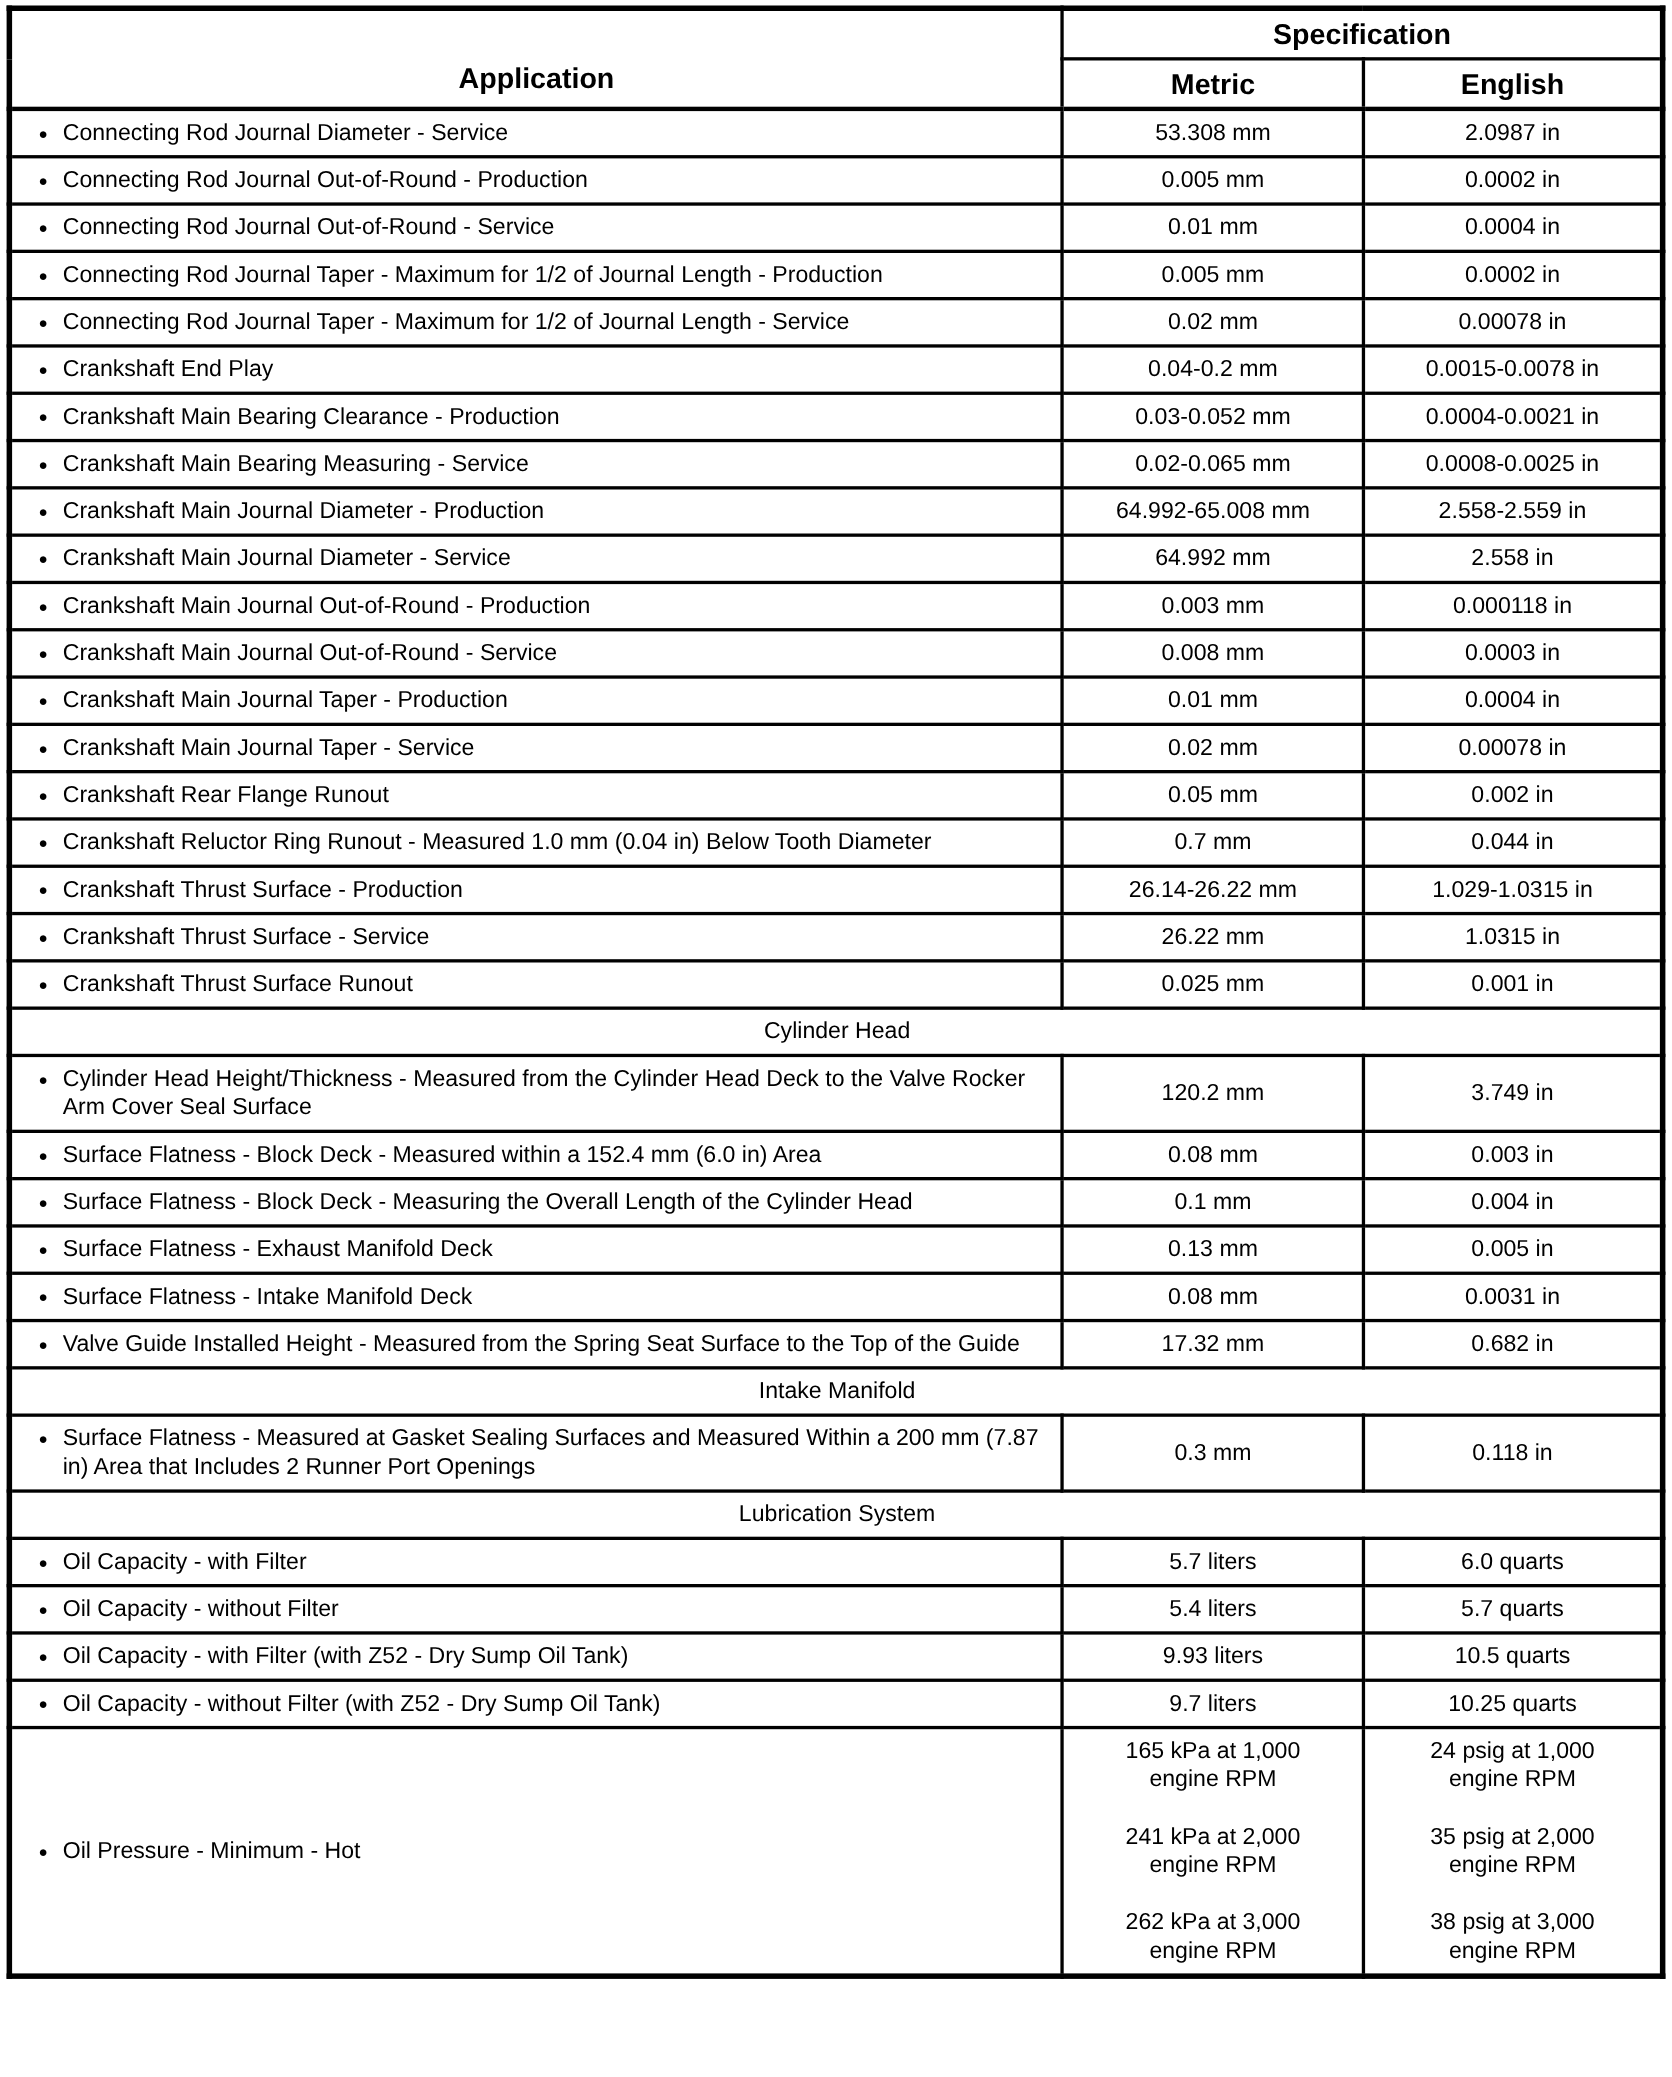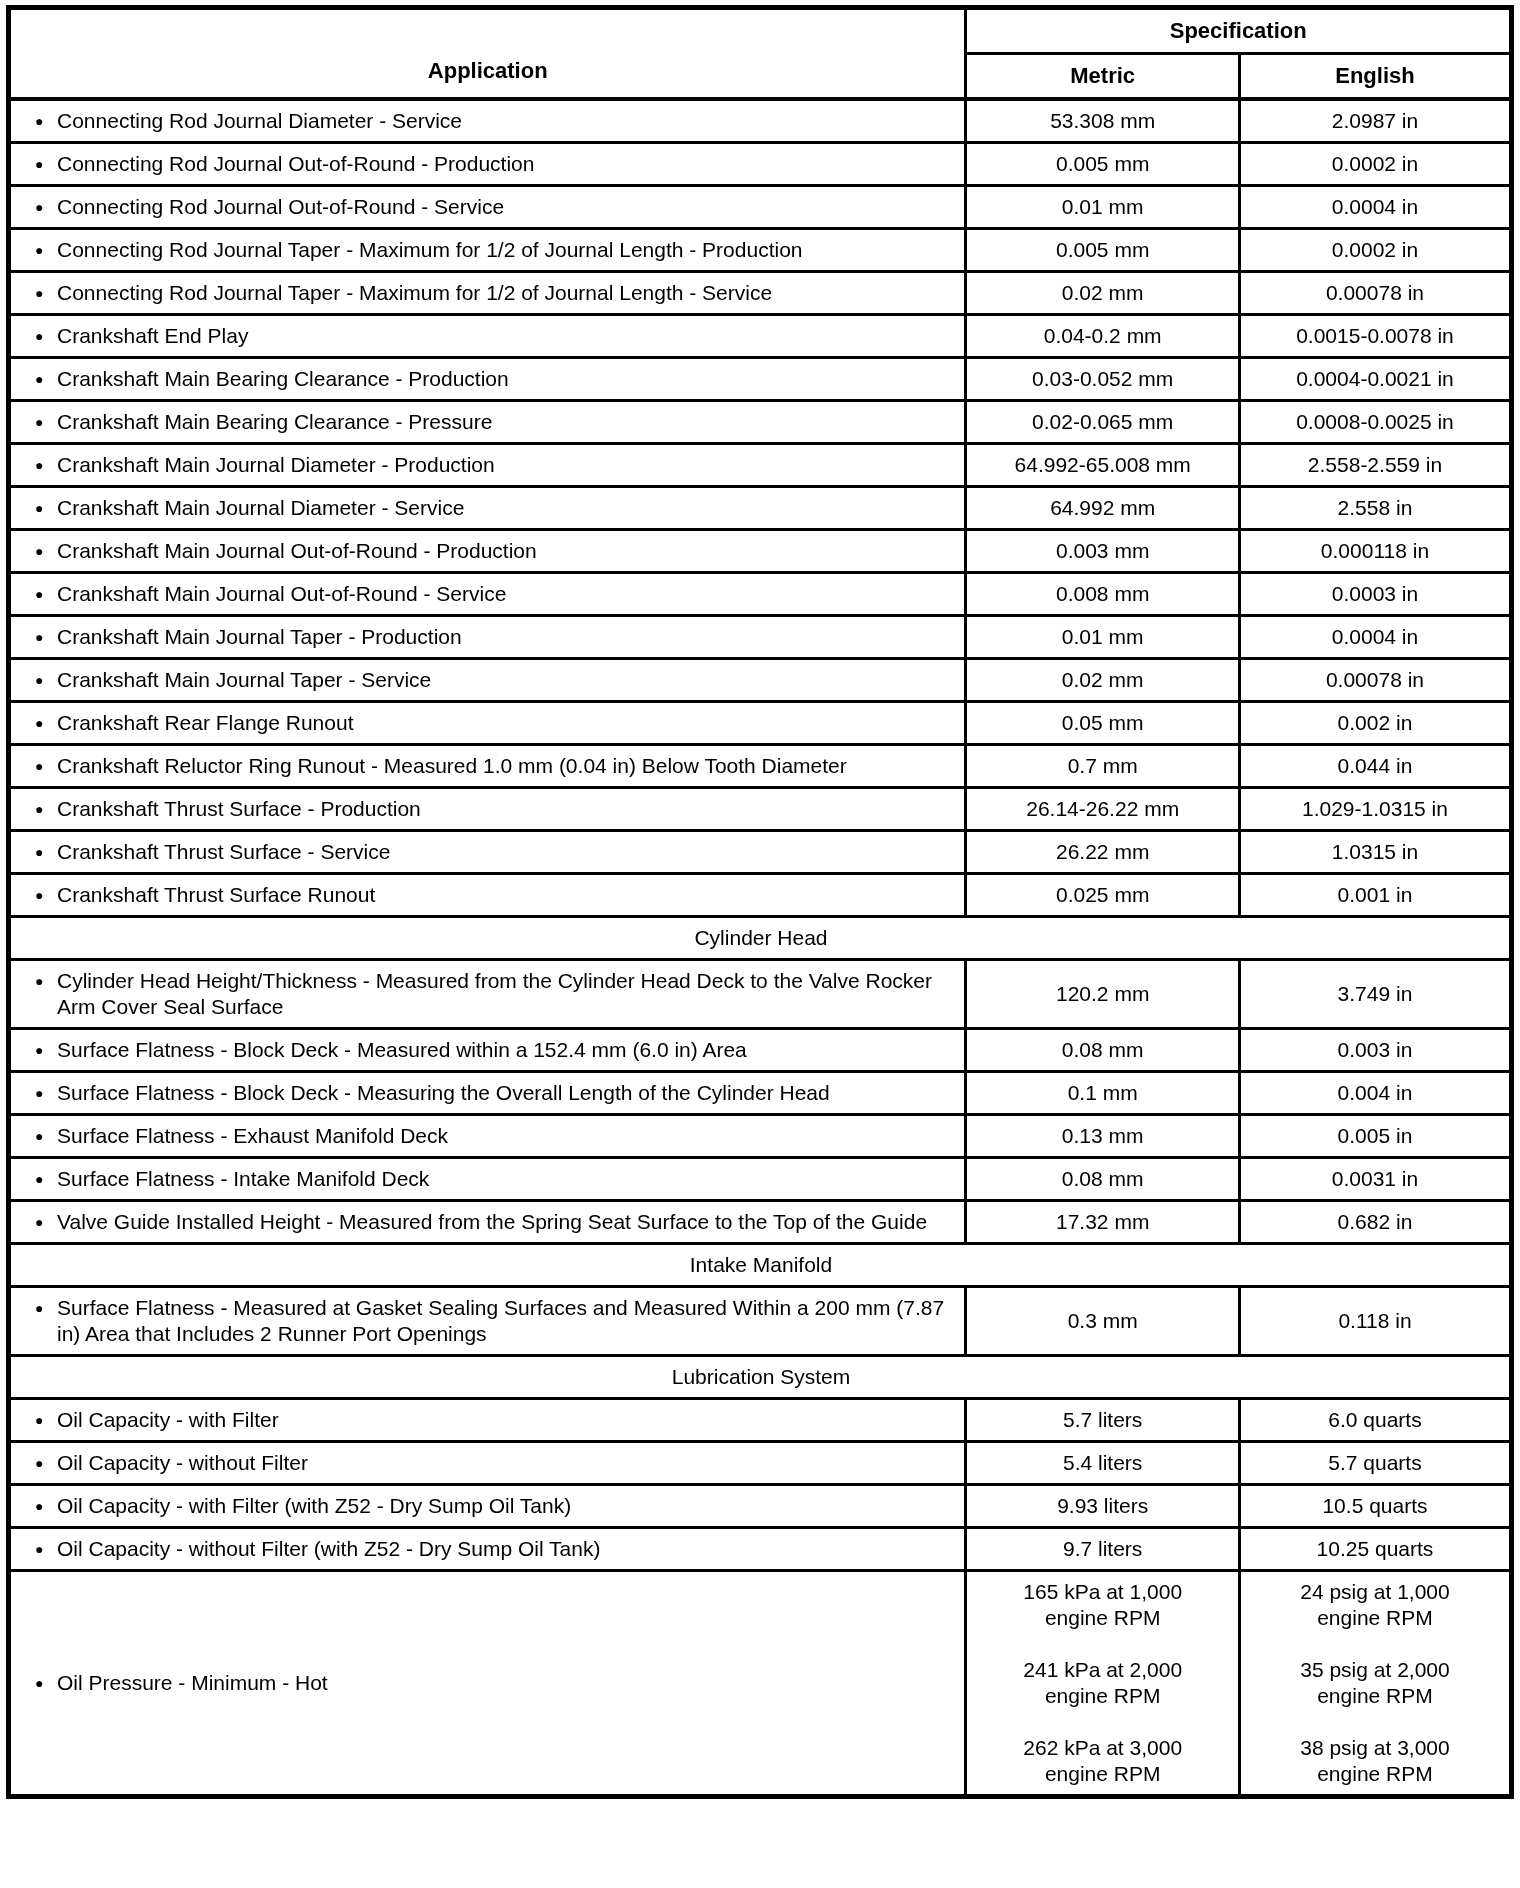--- a/index.html
+++ b/index.html
@@ -19,21 +19,21 @@
   table.spec-table {
     width: 100%;
     border-collapse: collapse;
     table-layout: fixed;
     border: 5px solid #000;
   }
   .spec-table th, .spec-table td {
     border: 3px solid #000;
   }
   .spec-table thead th {
-    font-size: 22px;
+    font-size: 26px;
     font-weight: bold;
     text-align: center;
     padding: 8px 6px;
     line-height: 26px;
   }
   .spec-table thead th.app-h {
     vertical-align: bottom;
     padding-bottom: 13px;
   }
   .spec-table tbody tr:first-child td {
@@ -134,21 +134,21 @@
         </tr>
         <tr>
           <td class="app">
             <div class="app-inner"><span class="bullet">●</span><span>Crankshaft Main Bearing Clearance - Production</span></div>
           </td>
           <td class="val">0.03-0.052 mm</td>
           <td class="val">0.0004-0.0021 in</td>
         </tr>
         <tr>
           <td class="app">
-            <div class="app-inner"><span class="bullet">●</span><span>Crankshaft Main Bearing Clearance - Pressure</span></div>
+            <div class="app-inner"><span class="bullet">●</span><span>Crankshaft Main Bearing Measuring - Service</span></div>
           </td>
           <td class="val">0.02-0.065 mm</td>
           <td class="val">0.0008-0.0025 in</td>
         </tr>
         <tr>
           <td class="app">
             <div class="app-inner"><span class="bullet">●</span><span>Crankshaft Main Journal Diameter - Production</span></div>
           </td>
           <td class="val">64.992-65.008 mm</td>
           <td class="val">2.558-2.559 in</td>

